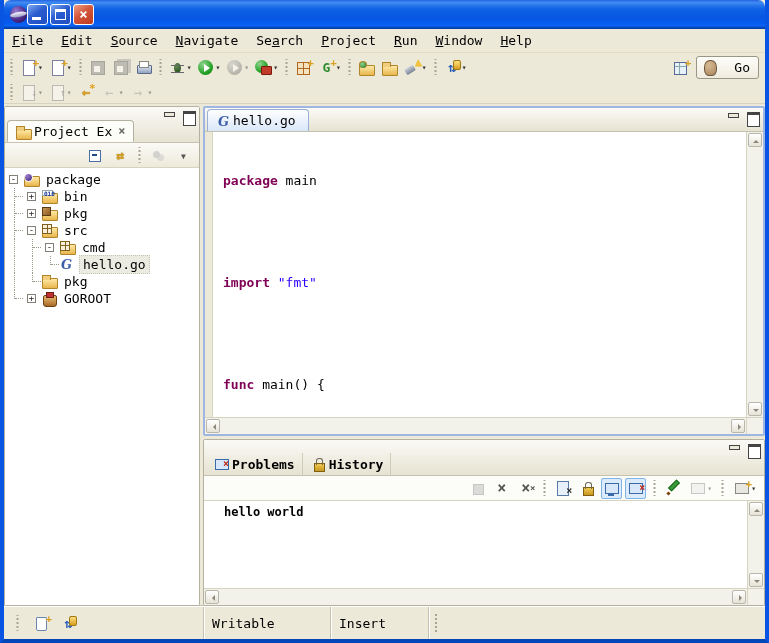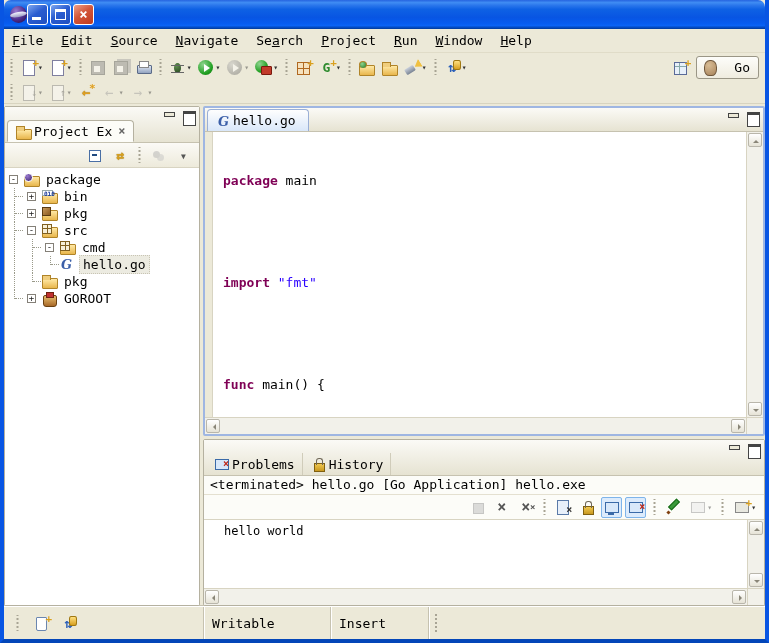--- a/index.html
+++ b/index.html
@@ -164,21 +164,21 @@
   .sbtn::before { content:""; position:absolute; border:3px solid transparent; }
   .sb-up::before { left:4px; top:3px; border-bottom-color:#8A8678; }
   .sb-dn::before { left:4px; top:6px; border-top-color:#8A8678; }
   .sb-lt::before { left:3px; top:4px; border-right-color:#8A8678; }
   .sb-rt::before { left:6px; top:4px; border-left-color:#8A8678; }
   .ed-bottom { display:flex; flex:none; }
   .ed-bottom .hscroll { flex:1; }
   .corner { width:17px; height:17px; background:#F2F1EA; border-top:1px solid #D8D4C2; border-left:1px solid #D8D4C2; flex:none; }
 
   
-  .console { flex:1; min-height:0; }
+  .console { flex:1; min-height:0;font-weight:bold; }
   .con-status { height:19px; background:#FCFCF8; font-size:13px; padding:1px 6px; border-bottom:1px solid #E4E0D0; flex:none; white-space:nowrap; }
   .con-toolbar { height:25px; background:#FCFCF8; display:flex; align-items:center; justify-content:flex-end; gap:3px; padding-right:6px; border-bottom:1px solid #D8D4C2; flex:none; }
   .cbtn { height:21px; display:flex; align-items:center; padding:0 1px; border:1px solid transparent; border-radius:2px; }
   .cbtn.toggled { border-color:#7EB4EA; background:#DCEBFC; }
   .i-term::before { content:""; position:absolute; left:4px; top:4px; width:9px; height:9px; background:#B8B4A8; border:1px solid #8A8678; }
   .i-rem::before { content:"×"; font-size:15px; font-weight:bold; color:#555; }
   .i-remall::before { content:"×"; font-size:15px; font-weight:bold; color:#555; }
   .i-remall::after { content:"×"; position:absolute; right:-1px; bottom:0px; font-size:9px; font-weight:bold; color:#555; }
   .i-clear::before { content:""; position:absolute; left:2px; top:1px; width:10px; height:13px; background:#E8F0FA; border:1px solid #5A7AA8; }
   .i-clear::after { content:"×"; position:absolute; right:0; bottom:-2px; font-size:10px; font-weight:bold; color:#333; }
@@ -472,21 +472,20 @@
           </span>
           <span class="tab inactive">
             <span class="i doc i-lock" style="width:15px"></span>
             <span>History</span>
           </span>
           <span class="minmax">
             <span class="pm pm-min"></span>
             <span class="pm pm-max"></span>
           </span>
         </div>
-        <div class="con-status">&lt;terminated&gt; hello.go [Go Application] hello.exe</div>
         <div class="con-toolbar">
           <span class="cbtn dis">
               <span class="i i-term"></span>
             </span>
           <span class="cbtn">
               <span class="i i-rem"></span>
             </span>
           <span class="cbtn">
               <span class="i i-remall"></span>
             </span>

